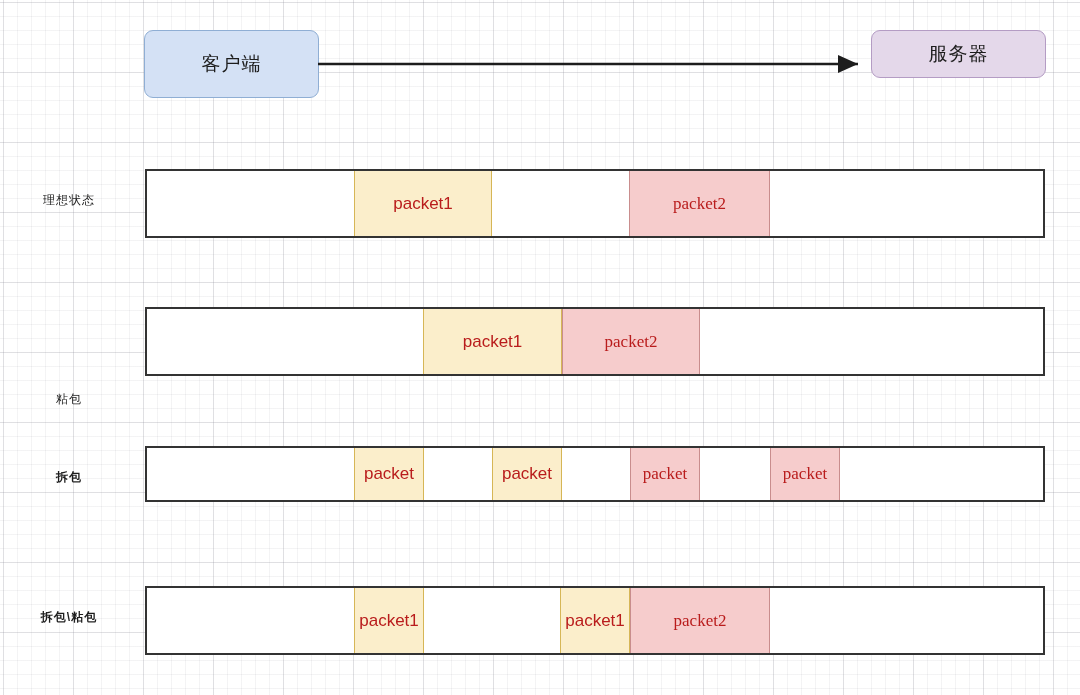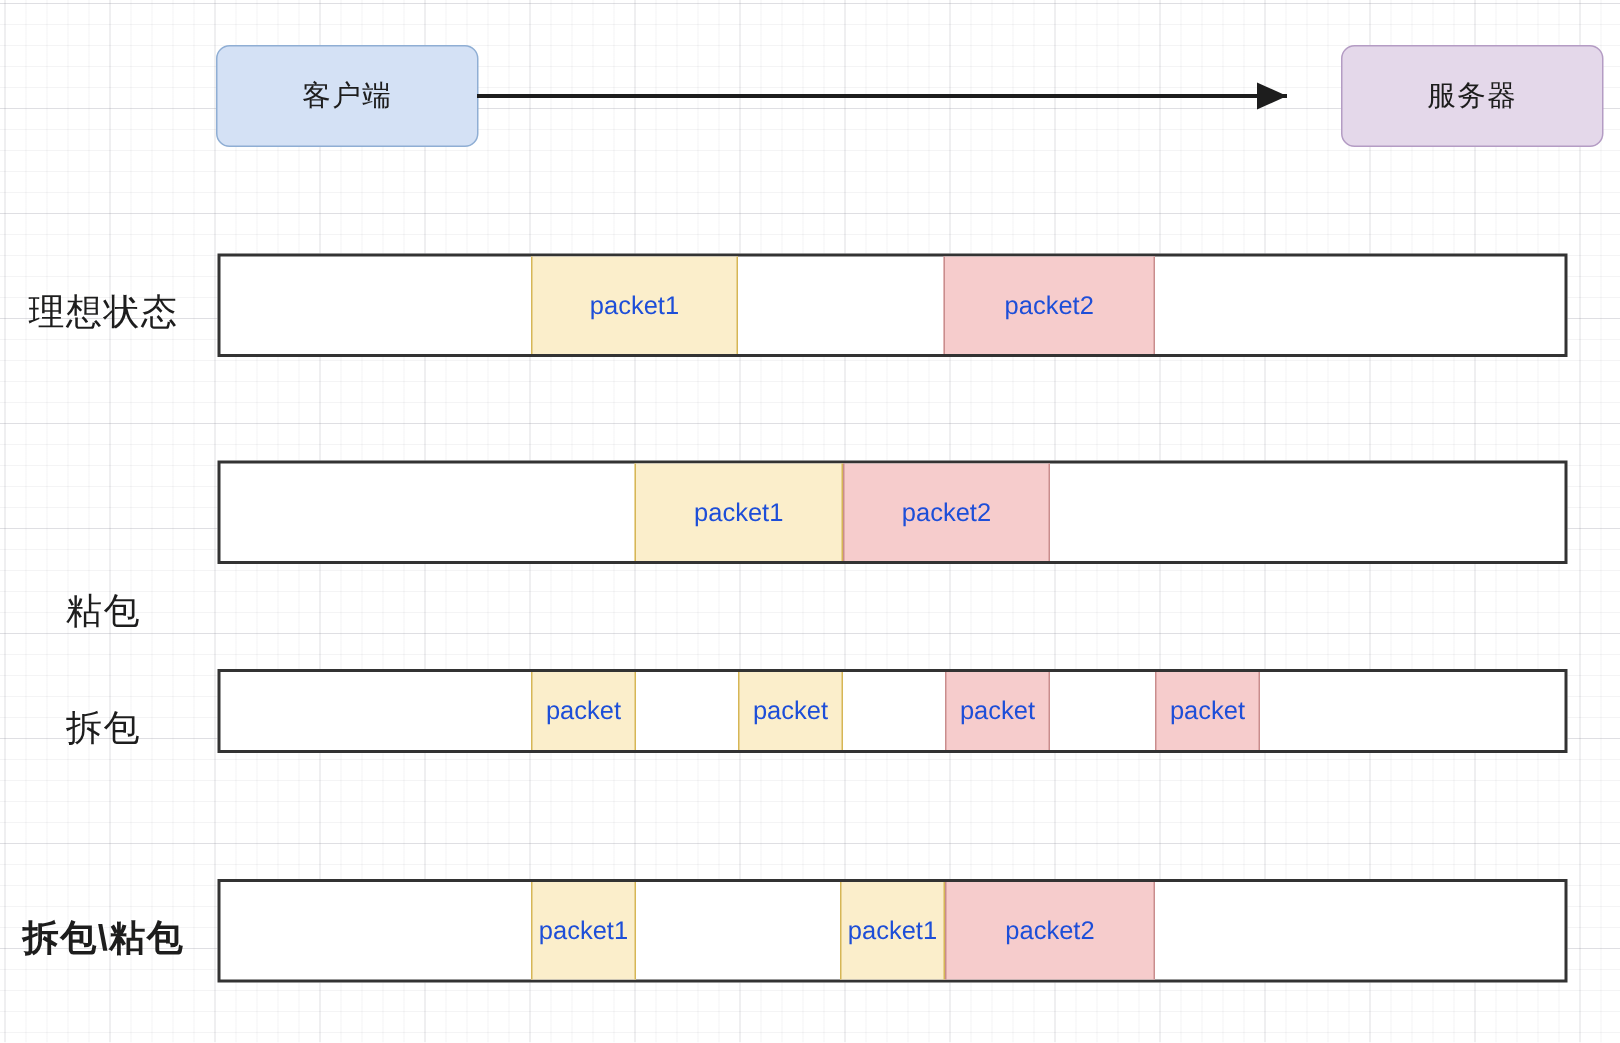--- a/index.html
+++ b/index.html
@@ -48,44 +48,44 @@
   }
   .node-client {
     left: 144px;
     top: 30px;
     width: 175px;
     height: 68px;
     background: #d4e1f5;
     border: 1.6px solid #8faed4;
   }
   .node-server {
-    left: 894px;
+    left: 871px;
     top: 30px;
     width: 175px;
-    height: 68px;
+    height: 48px;
     background: #e4d8ea;
     border: 1.6px solid #b49cc4;
   }
 
   
   .arrow-svg {
     position: absolute;
     left: 310px;
     top: 48px;
     width: 570px;
     height: 34px;
   }
 
   
   .row-label {
     position: absolute;
     left: 0px;
     width: 138px;
     text-align: center;
-    font-size: 24px;
+    font-size: 12px;
     color: #1d1d1d;
     letter-spacing: 1px;
     white-space: nowrap;
   }
 
   
   .strip {
     position: absolute;
     left: 145px;
     width: 900px;
@@ -96,33 +96,34 @@
 
   .seg {
     position: absolute;
     top: 0;
     bottom: 0;
     box-sizing: border-box;
     display: flex;
     align-items: center;
     justify-content: center;
     font-size: 17px;
-    color: #1d4ed8;
+    color: #b91c1c;
     white-space: nowrap;
     overflow: hidden;
   }
   .seg.yellow {
     background: #fbeecb;
     border-left: 1.5px solid #d6b656;
     border-right: 1.5px solid #d6b656;
   }
   .seg.pink {
     background: #f6cccc;
     border-left: 1.5px solid #c98d8d;
     border-right: 1.5px solid #c98d8d;
+    font-family: Liberation Serif, serif;
   }
 </style>
 </head>
 <body>
 
 <div id="canvas">
 
   <div class="node node-client">
     <span>客户端</span>
   </div>
@@ -140,21 +141,21 @@
       <div class="row-label" style="top: 191.5px;">理想状态</div>
       <div class="strip" style="top: 169px; height: 69px;">
         <div class="seg yellow" style="left: 207px; width: 138px;">packet1</div>
         <div class="seg pink" style="left: 482px; width: 141px;">packet2</div>
       </div>
       <div class="row-label" style="top: 347px; margin-top: 44px;">粘包</div>
       <div class="strip" style="top: 307px; height: 69px;">
         <div class="seg yellow" style="left: 276px; width: 139px;">packet1</div>
         <div class="seg pink" style="left: 415px; width: 138px;">packet2</div>
       </div>
-      <div class="row-label" style="top: 468.5px;">拆包</div>
+      <div class="row-label" style="top: 468.5px; font-weight: bold;">拆包</div>
       <div class="strip" style="top: 446px; height: 56px;">
         <div class="seg yellow" style="left: 207px; width: 70px;">packet</div>
         <div class="seg yellow" style="left: 345px; width: 70px;">packet</div>
         <div class="seg pink" style="left: 483px; width: 70px;">packet</div>
         <div class="seg pink" style="left: 623px; width: 70px;">packet</div>
       </div>
       <div class="row-label" style="top: 608.5px; font-weight: bold;">拆包\粘包</div>
       <div class="strip" style="top: 586px; height: 69px;">
         <div class="seg yellow" style="left: 207px; width: 70px;">packet1</div>
         <div class="seg yellow" style="left: 413px; width: 70px;">packet1</div>

